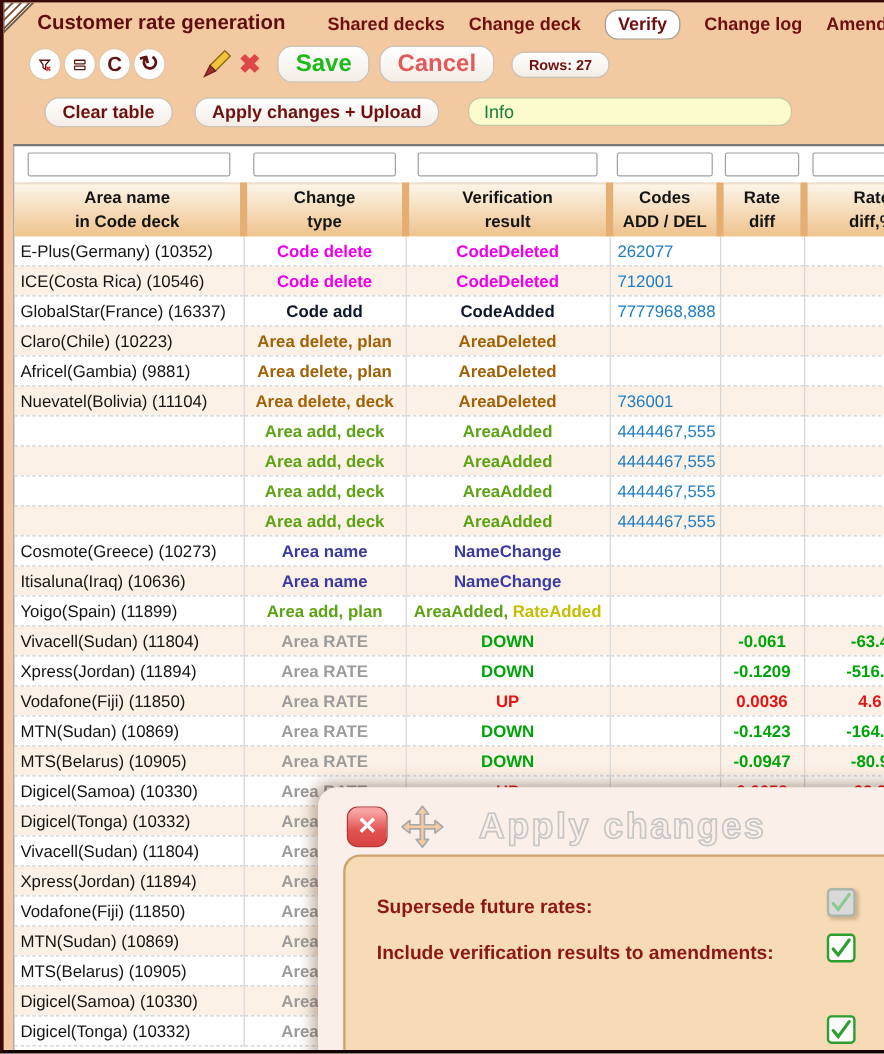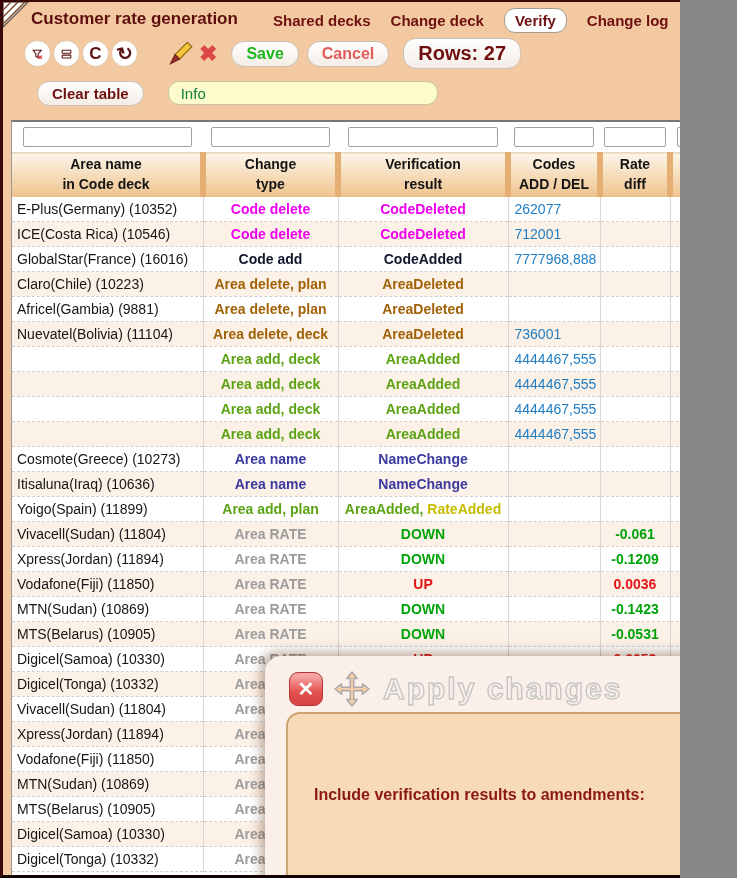--- a/index.html
+++ b/index.html
@@ -1,38 +1,38 @@
 <!DOCTYPE html>
 <html><head>
 <meta charset="utf-8">
 <style>
   html,body{margin:0;padding:0;}
   body{font-family:"Liberation Sans", sans-serif; background:#888;}
-  .page{position:relative;width:680px;height:878px;background:#F2C9A1;overflow:hidden;
+  .page{position:relative;width:737px;height:878px;background:#F2C9A1;overflow:hidden;
         box-sizing:border-box;border-left:3px solid #3a0808;border-top:2px solid #3a0808;border-bottom:3px solid #120202;}
   
   .corner{position:absolute;left:0;top:0;}
   .page-title{position:absolute;left:28px;top:7px;font-size:17px;font-weight:bold;color:#5E0E0E;}
   .tabs{position:absolute;left:270px;top:6px;display:flex;align-items:center;gap:20px;}
   .tab{font-size:15px;font-weight:bold;color:#6E1010;white-space:nowrap;cursor:pointer;}
   .tab.active{background:#FFFFFF;border:1px solid #A39B90;border-radius:11px;padding:3px 10px;}
   
   .toolbar{position:absolute;left:21px;top:36px;display:flex;align-items:center;}
   .circle-btn{width:27px;height:27px;border-radius:50%;background:#FFFFFF;border:1px solid #E0C5A5;
               display:flex;align-items:center;justify-content:center;margin-right:2px;cursor:pointer;}
   .cletter{font-size:17px;font-weight:bold;color:#5E1212;}
   .refresh{font-size:19px;font-weight:bold;color:#5E1212;line-height:1;transform:rotate(-15deg);}
   .plain-btn{background:none;border:none;padding:0;margin:0;cursor:pointer;display:flex;align-items:center;justify-content:center;}
   .pencil-btn{margin-left:26px;}
   .xmark{margin-left:6px;font-size:22px;font-weight:bold;color:#DD4747;line-height:1;}
   .pill{background:linear-gradient(#FFFFFF,#F4EDE6);border:1px solid #C9C2B8;border-radius:13px;
-        padding:3px 14px;font-size:16px;font-weight:bold;white-space:nowrap;cursor:pointer;}
+        padding:3px 14px;font-size:20px;font-weight:bold;white-space:nowrap;cursor:pointer;}
   .pill.save{margin-left:14px;color:#1CB81C;}
   .pill.cancel{margin-left:8px;color:#E25B5B;}
-  .pill.rows{margin-left:14px;color:#6E1010;font-size:20px;cursor:default;}
+  .pill.rows{margin-left:14px;color:#6E1010;font-size:12px;cursor:default;}
   
   .actionrow{position:absolute;left:34px;top:79px;display:flex;align-items:flex-start;}
   .pill.action{color:#6E1010;font-size:15px;}
   .pill.apply{margin-left:18px;}
   .info-field{margin-left:24px;width:244px;height:18px;background:#FBFBCB;border:1px solid #C9C4A0;
               border-radius:11px;padding:2px 12px;font-size:15px;color:#15803d;font-family:"Liberation Sans",sans-serif;outline:none;}
   
   .tablewrap{position:absolute;left:8px;top:118px;width:726px;bottom:0;background:#FFFFFF;
              border-top:2px solid #787878;border-left:1px solid #999;overflow:hidden;}
   table{border-collapse:collapse;table-layout:fixed;width:768px;}
@@ -51,21 +51,21 @@
   .magenta{color:#EE00EE}.teal{color:#0f172a}.pink{color:#a16207}.green{color:#5CA314}
   .navy{color:#3A3AA0}.gray{color:#9C9C9C}.yellow{color:#C6BD00}.dgreen{color:#00A40A}.red{color:#E31414}
   
   .modal{position:absolute;left:262px;top:654px;width:520px;height:260px;background:#FBF0E9;
          border-radius:16px 0 0 0;box-shadow:-4px -4px 12px rgba(90,50,20,.4);}
   .modal-header{display:flex;align-items:center;padding:14px 0 0 24px;}
   .close-btn{width:34px;height:34px;border-radius:9px;border:1px solid #B23434;
              background:linear-gradient(#F8A4A4 10%,#E25050 60%,#D84444);color:#FFFFFF;font-size:20px;
              font-weight:bold;line-height:32px;text-align:center;cursor:pointer;padding:0;}
   .move-handle{margin-left:10px;cursor:move;display:flex;}
-  .ghost-title{margin-left:12px;font-size:30px;font-weight:bold;letter-spacing:2px;color:transparent;
+  .ghost-title{margin-left:28px;font-size:30px;font-weight:bold;letter-spacing:2px;color:transparent;
                -webkit-text-stroke:1.4px #C6C6C6;white-space:nowrap;}
   .panel{position:absolute;left:21px;top:56px;right:-12px;bottom:-12px;background:#F7DBB6;
          border:2px solid #CDA36F;border-radius:14px;}
   .p-label{position:absolute;left:26px;font-size:16px;font-weight:bold;color:#8B1717;white-space:nowrap;}
   .p-link{position:absolute;left:48px;font-size:16px;color:#1B7CC8;white-space:nowrap;cursor:pointer;}
   .chk{position:absolute;left:401px;width:24px;height:24px;box-sizing:border-box;border:2px solid #2E9E2E;
        border-radius:4px;background:#FFFFFF;display:flex;align-items:center;justify-content:center;cursor:pointer;}
   .chk.disabled{border-color:#A9B6A9;background:#D9D9D9;box-shadow:2px 2px 3px rgba(120,90,60,.3);}
 </style>
 </head>
@@ -118,20 +118,21 @@
     <button class="plain-btn">
       <span class="xmark">✖</span>
     </button>
     <button class="pill save">Save</button>
     <button class="pill cancel">Cancel</button>
     <span class="pill rows">Rows: 27</span>
   </div>
 
   <div class="actionrow">
     <button class="pill action">Clear table</button>
+    <button class="pill action apply">Apply changes + Upload</button>
     <input class="info-field" value="Info" style="">
   </div>
 
   <div class="tablewrap">
     <table>
       <colgroup>
           <col class="c1">
           <col class="c2">
           <col class="c3">
           <col class="c4">
@@ -197,21 +198,21 @@
           </tr>
           <tr class="alt">
             <td class="area">ICE(Costa Rica) (10546)</td>
             <td class="ct magenta">Code delete</td>
             <td class="vr"><span class="magenta">CodeDeleted</span></td>
             <td class="codes">712001</td>
             <td class="diff"></td>
             <td class="pct"></td>
           </tr>
           <tr>
-            <td class="area">GlobalStar(France) (16016)</td>
+            <td class="area">GlobalStar(France) (16337)</td>
             <td class="ct teal">Code add</td>
             <td class="vr"><span class="teal">CodeAdded</span></td>
             <td class="codes">7777968,888</td>
             <td class="diff"></td>
             <td class="pct"></td>
           </tr>
           <tr class="alt">
             <td class="area">Claro(Chile) (10223)</td>
             <td class="ct pink">Area delete, plan</td>
             <td class="vr"><span class="pink">AreaDeleted</span></td>
@@ -321,21 +322,21 @@
             <td class="vr"><span class="dgreen">DOWN</span></td>
             <td class="codes"></td>
             <td class="diff dgreen">-0.1423</td>
             <td class="pct dgreen">-164.5</td>
           </tr>
           <tr class="alt">
             <td class="area">MTS(Belarus) (10905)</td>
             <td class="ct gray">Area RATE</td>
             <td class="vr"><span class="dgreen">DOWN</span></td>
             <td class="codes"></td>
-            <td class="diff dgreen">-0.0531</td>
+            <td class="diff dgreen">-0.0947</td>
             <td class="pct dgreen">-80.9</td>
           </tr>
           <tr>
             <td class="area">Digicel(Samoa) (10330)</td>
             <td class="ct gray">Area RATE</td>
             <td class="vr"><span class="red">UP</span></td>
             <td class="codes"></td>
             <td class="diff red">0.0052</td>
             <td class="pct red">22.2</td>
           </tr>
@@ -411,20 +412,21 @@
     <div class="modal-header">
       <button class="close-btn">✕</button>
       <span class="move-handle">
         <svg width="38" height="38" viewBox="0 0 40 40">
           <path d="M20 2 L25.5 9 H21.8 V18.2 H31 V14.5 L38 20 L31 25.5 V21.8 H21.8 V31 H25.5 L20 38 L14.5 31 H18.2 V21.8 H9 V25.5 L2 20 L9 14.5 V18.2 H18.2 V9 H14.5 Z" fill="#F3CCA5" stroke="#A9A9A9" stroke-width="1.5" stroke-linejoin="round"></path>
         </svg>
       </span>
       <span class="ghost-title">Apply changes</span>
     </div>
     <div class="panel">
+      <div class="p-label" style="top:34px">Supersede future rates:</div>
       <span class="chk disabled" style="top:26px">
         <svg width="20" height="20" viewBox="0 0 24 24">
             <path d="M4 13 l5 6 L20 4" fill="none" stroke="#8CC98C" stroke-width="3.2" stroke-linecap="round"></path>
           </svg>
       </span>
       <div class="p-label" style="top:72px">Include verification results to amendments:</div>
       <span class="chk" style="top:64px">
         <svg width="20" height="20" viewBox="0 0 24 24">
             <path d="M4 13 l5 6 L20 4" fill="none" stroke="#2E9E2E" stroke-width="3.2" stroke-linecap="round"></path>
           </svg>

